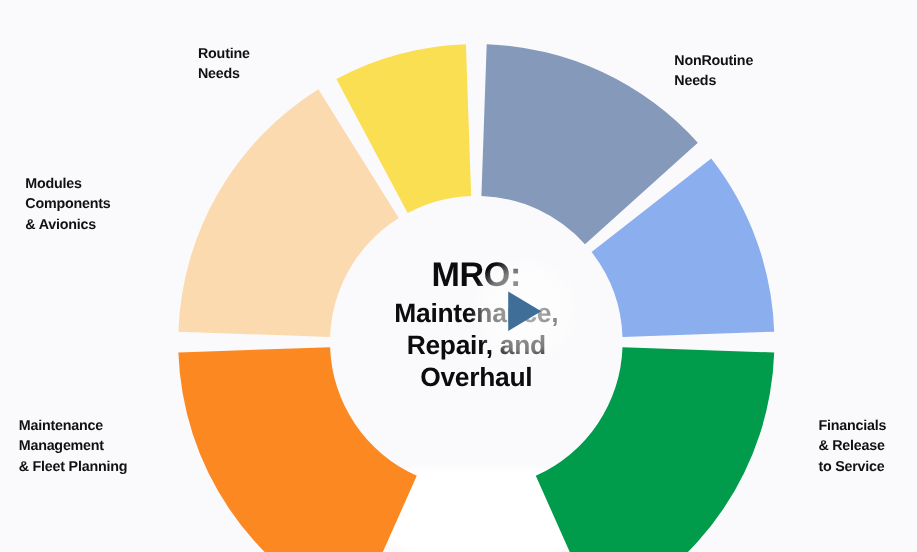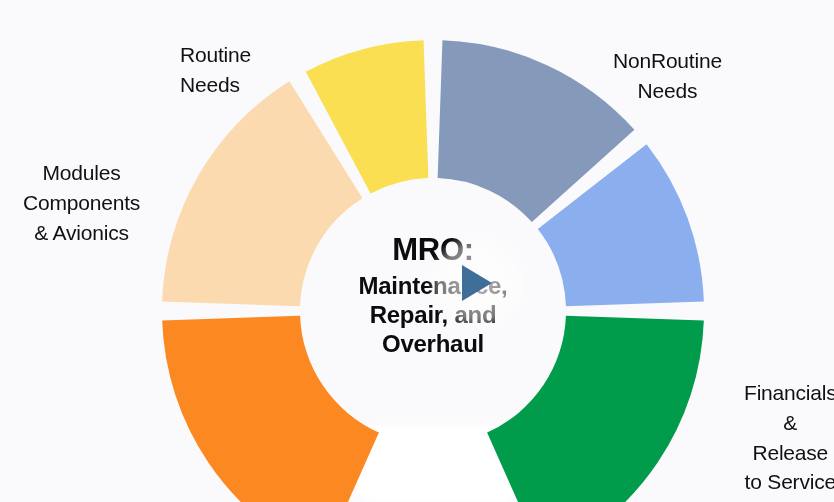--- a/index.html
+++ b/index.html
@@ -40,30 +40,30 @@
     left: 0;
     top: 0;
     width: 834px;
     height: 502px;
   }
 
   
   .label {
     position: absolute;
     color: #111113;
-    font-weight: 400;
-    font-size: 21px;
+    font-weight: 700;
+    font-size: 13px;
     line-height: 1.42;
     letter-spacing: -0.2px;
     white-space: pre-line;
   }
-  .label.right { text-align: center; }
+  .label.right { text-align: left; }
   .label.left  { text-align: left; }
 
-  #label-modules          { left: 23px;  top: 158px; text-align: center; }
+  #label-modules          { left: 23px;  top: 158px; }
   #label-routine          { left: 180px; top: 40px;  }
   #label-nonroutine       { left: 613px; top: 46px;  }
   #label-program          { left: 700px; top: 163px; }
   #label-financials       { left: 744px; top: 378px; }
   #label-maintenance-mgmt { left: 17px;  top: 378px; }
 
   
   .center-text {
     position: absolute;
     left: 318px;
@@ -136,20 +136,23 @@
   <div class="label left" id="label-modules">Modules
 Components
 &amp; Avionics</div>
   <div class="label left" id="label-routine">Routine
 Needs</div>
   <div class="label right" id="label-nonroutine">NonRoutine
 Needs</div>
   <div class="label right" id="label-financials">Financials
 &amp; Release
 to Service</div>
+  <div class="label left" id="label-maintenance-mgmt">Maintenance
+Management
+&amp; Fleet Planning</div>
 
   <div class="center-text">
     <div class="center-title">MRO:</div>
     <div class="center-sub">Maintenance,
 Repair, and
 Overhaul</div>
   </div>
 
   <div class="play-overlay">
     <div class="play-halo"></div>

